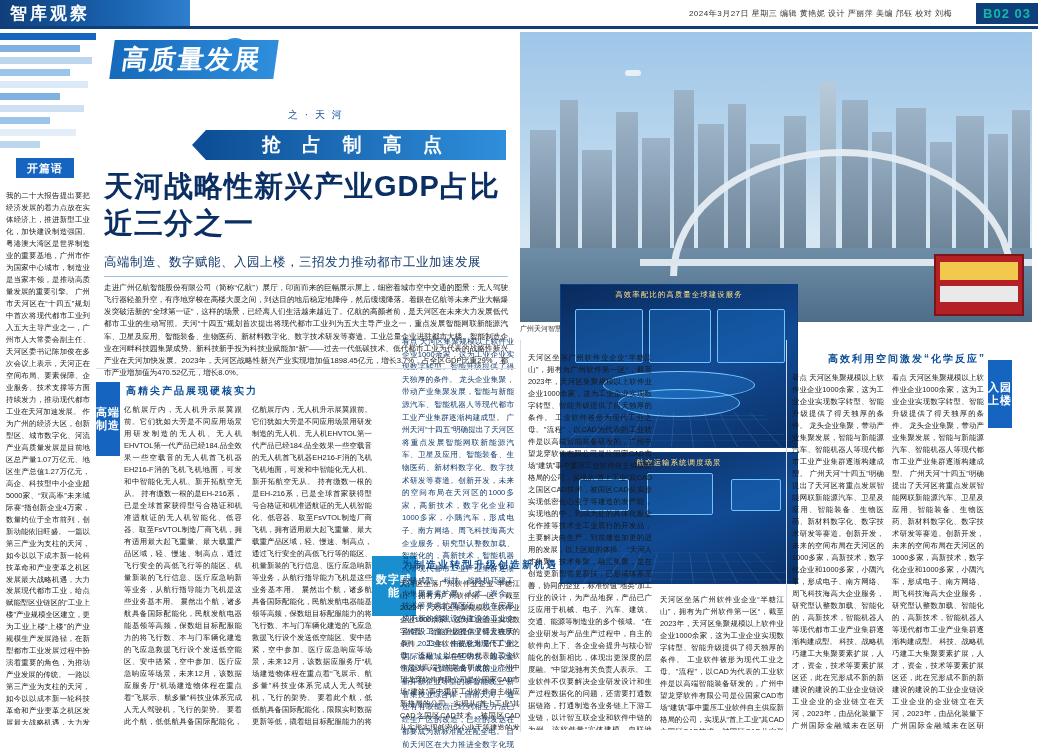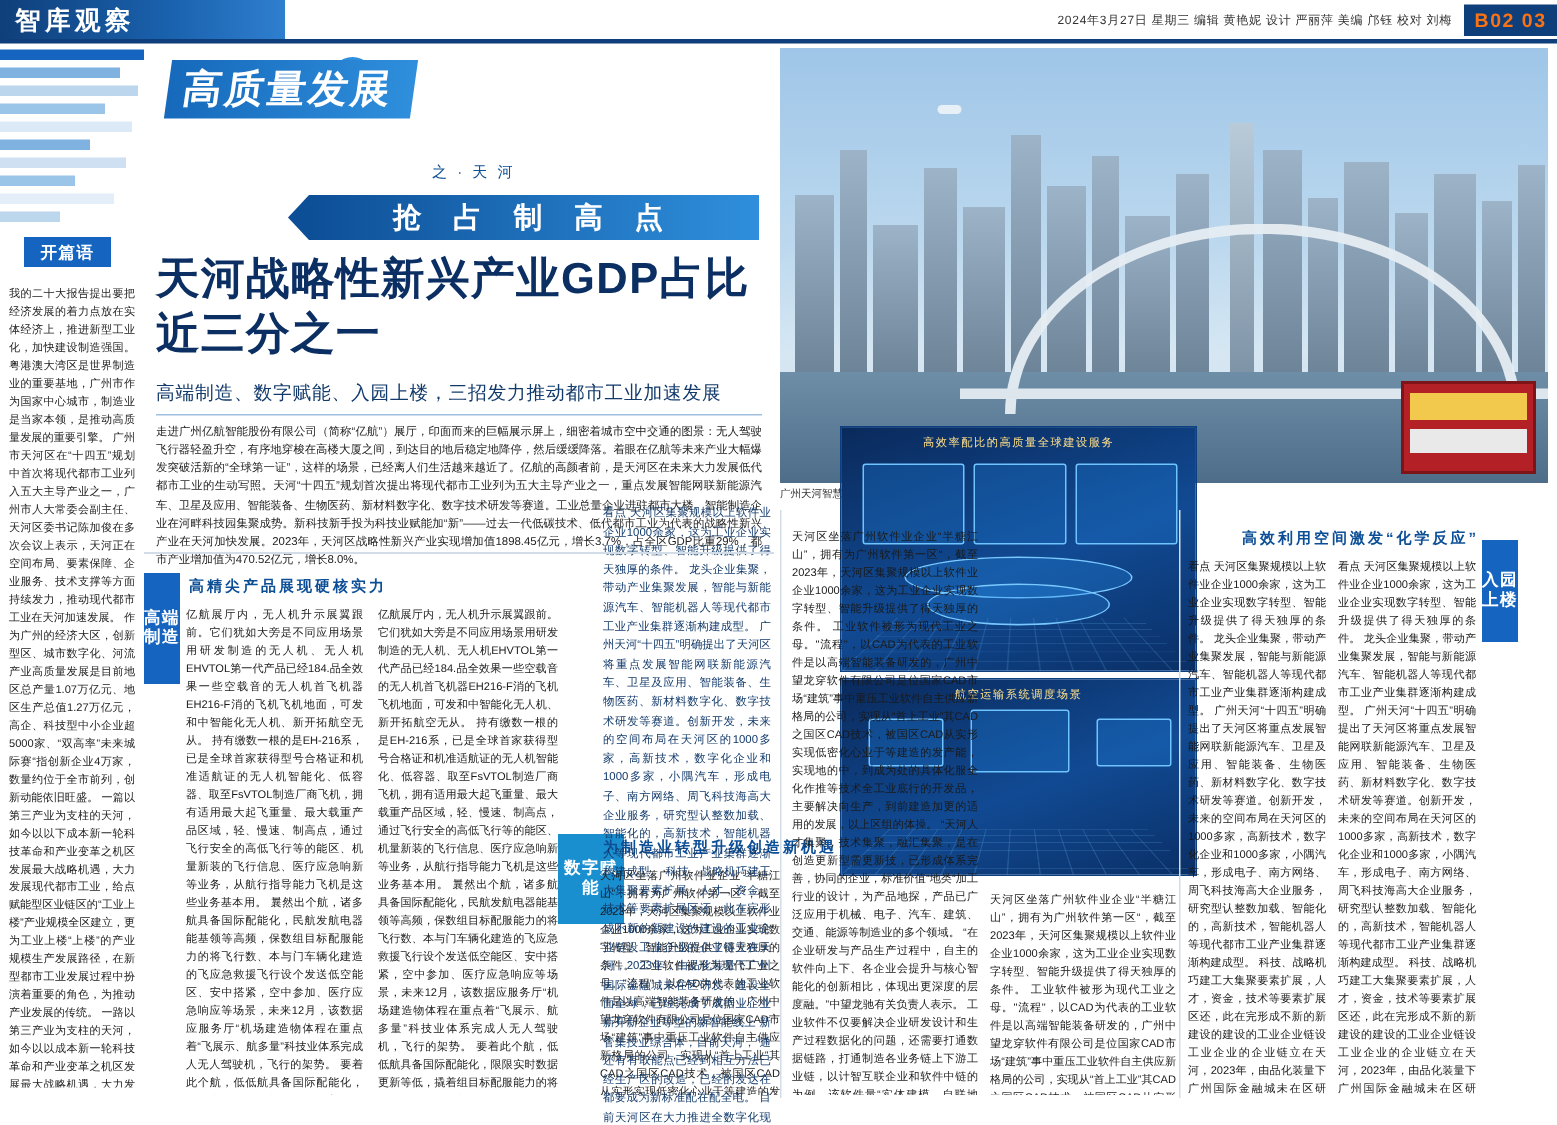--- a/index.html
+++ b/index.html
@@ -5,23 +5,23 @@
   html,body{margin:0;padding:0;background:#ffffff;}
   body{width:1038px;height:750px;overflow:hidden;font-family:"Liberation Sans",sans-serif;color:#111;}
   .page{position:relative;width:1038px;height:750px;background:#fff;}
 
   
   .masthead{position:absolute;left:0;top:0;width:1038px;height:26px;}
   .mast-left{position:absolute;left:0;top:0;width:190px;height:26px;
     background:linear-gradient(90deg,#0f3f7a 0%,#1a62ae 60%,#2f7fcf 100%);
     color:#fff;font-size:17px;font-weight:bold;letter-spacing:3px;
     display:flex;align-items:center;padding-left:10px;box-sizing:border-box;}
-  .mast-right{position:absolute;right:0;top:0;height:26px;display:flex;align-items:center;gap:8px;}
+  .mast-right{position:absolute;right:0;top:0;height:26px;display:flex;align-items:center;gap:24px;}
   .mast-info{font-size:8px;color:#333;letter-spacing:.5px;}
-  .mast-page{background:#0f3f7a;color:#f97316;font-size:13px;font-weight:bold;
+  .mast-page{background:#0f3f7a;color:#14b8a6;font-size:13px;font-weight:bold;
     padding:3px 7px;letter-spacing:1px;}
   .mast-rule{position:absolute;left:0;top:26px;width:1038px;height:3px;background:#0f3f7a;}
 
   
   .deco{position:absolute;left:0;top:29px;width:96px;height:140px;overflow:hidden;}
   .deco i{position:absolute;left:0;height:7px;background:#cfe0f2;display:block;}
 
   
   .leftcol{position:absolute;left:6px;top:168px;width:84px;height:560px;}
   .tag-open{position:absolute;left:10px;top:-10px;width:58px;height:20px;background:#1565c0;color:#fff;

